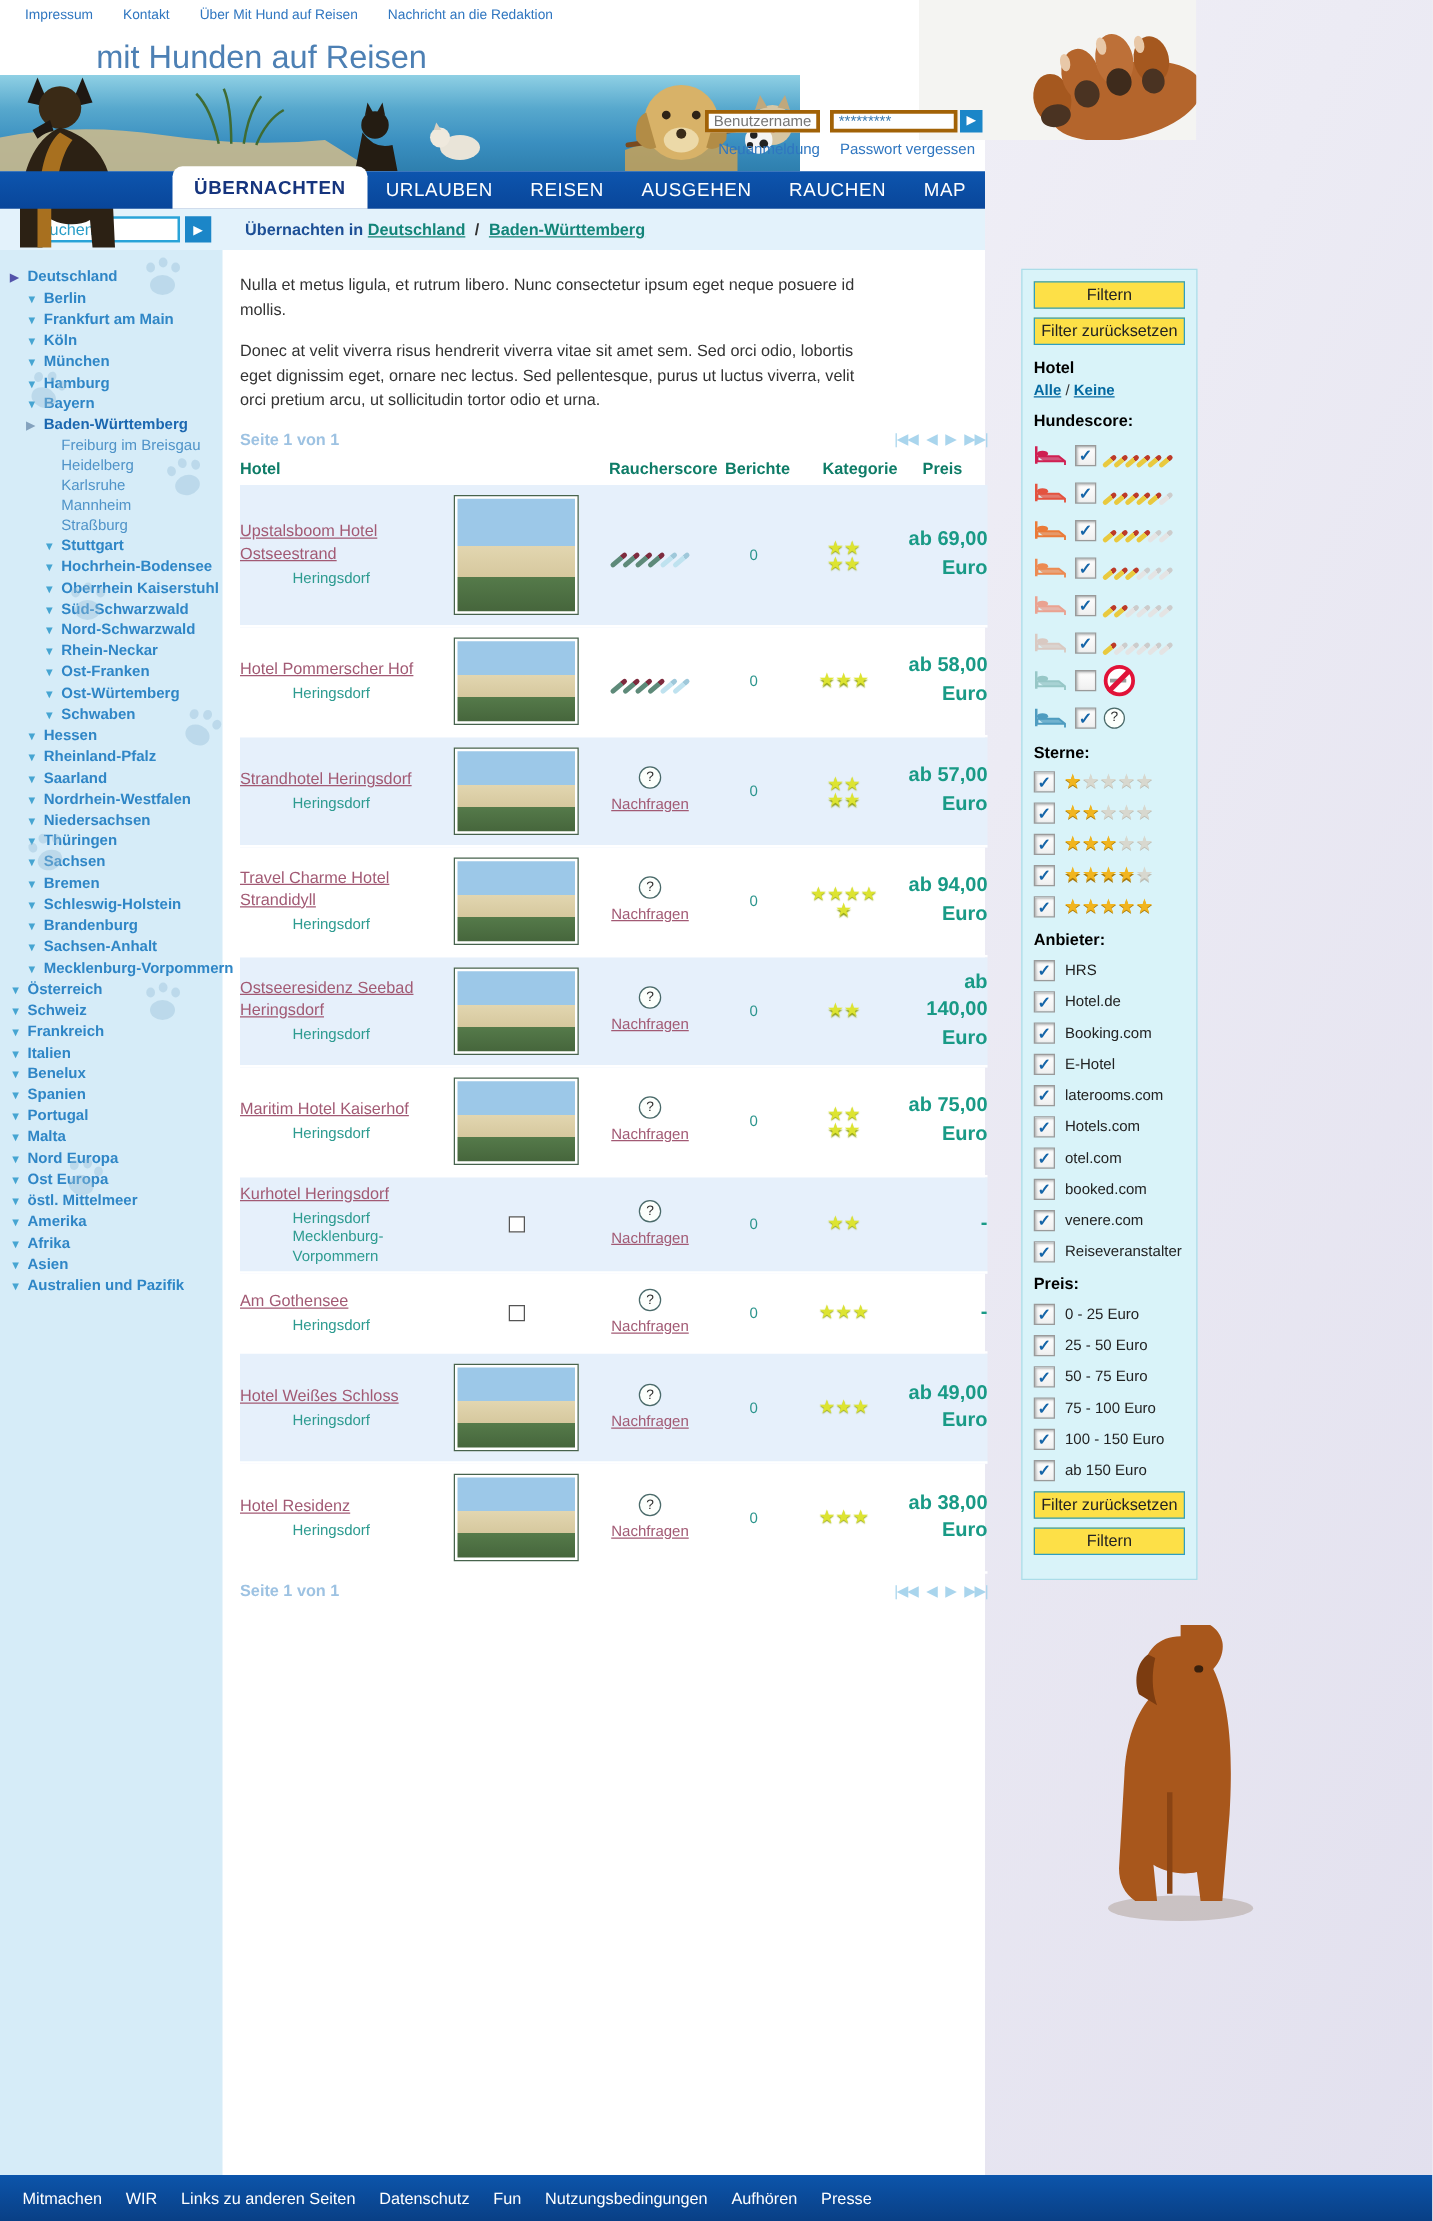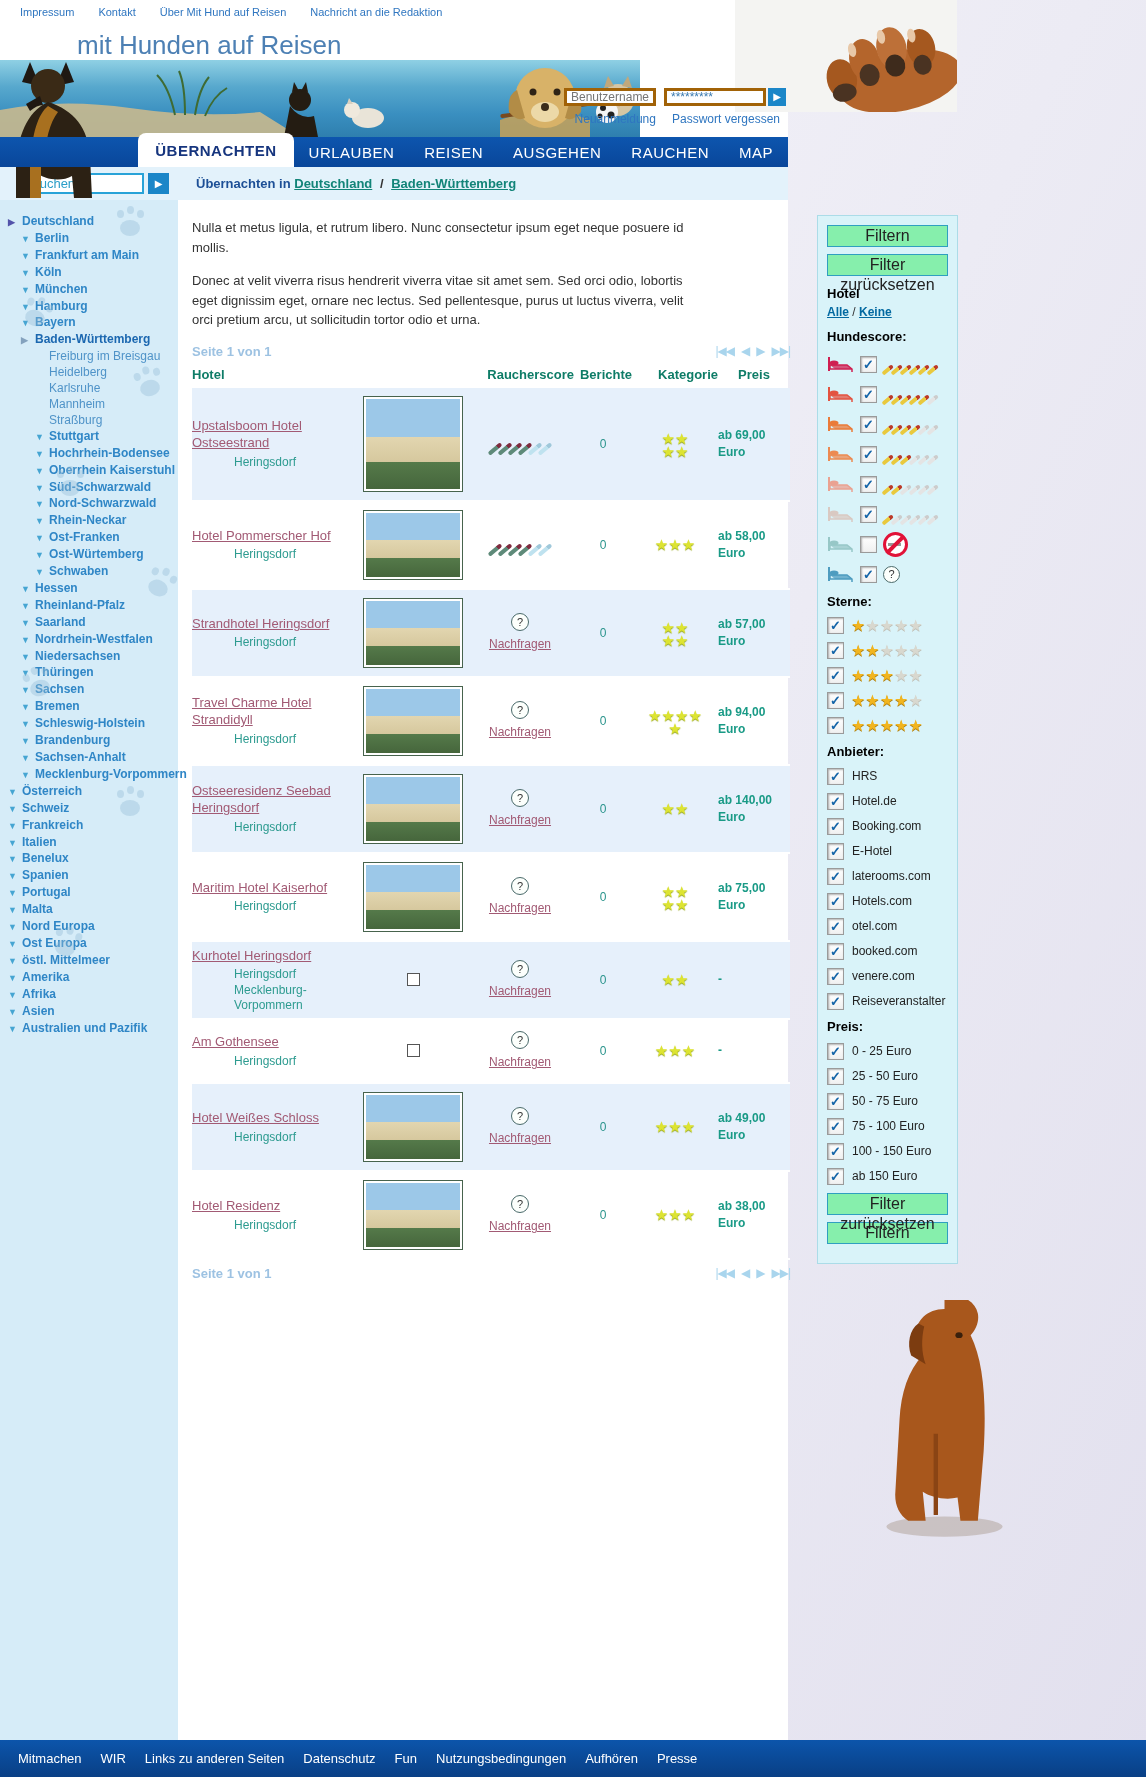--- a/index.html
+++ b/index.html
@@ -88,26 +88,26 @@
   .cig.on{background:linear-gradient(to right,#5e8a79 0 70%,#7e2b3e 70%);}
   .ask{}
   .qmark{width:16px;height:16px;border:1px solid #4a6a6a;border-radius:50%;font-size:11px;color:#333;
          display:flex;align-items:center;justify-content:center;margin:0 auto 3px;background:#fcfffc;}
   .ask a{font-size:12px;color:#a25a74;text-decoration:underline;cursor:pointer;}
   .berichte{text-align:center;font-size:12px;color:#2a948c;}
   .starcell{text-align:center;}
   .starwrap{display:inline-flex;flex-wrap:wrap;justify-content:center;}
   .starwrap.c4{width:38px;} .starwrap.c5{width:56px;}
   .star{color:#dde431;text-shadow:0 1px 1px #93a315;font-size:15px;line-height:13px;}
-  .price{text-align:left;font-size:12px;font-weight:bold;color:#199a86;line-height:1.4;}
+  .price{text-align:right;font-size:16px;font-weight:bold;color:#199a86;line-height:1.4;}
 
   
   .filterwrap{margin-left:27px;padding-top:15px;}
   .fpanel{width:141px;box-sizing:border-box;background:#d9f3f9;border:1px solid #abdce8;padding:9px 9px 12px;}
-  .fbtn{display:block;width:100%;height:22px;background:#86efac;border:1px solid #2f9fc0;font-size:16px;color:#222;
+  .fbtn{display:block;width:100%;height:22px;background:#fde047;border:1px solid #2f9fc0;font-size:13px;color:#222;
         text-align:center;line-height:20px;margin:0 0 7px;font-family:inherit;cursor:pointer;padding:0;}
   .fhead{font-size:13px;font-weight:bold;color:#000;margin:10px 0 4px;}
   .allkeine{font-size:12px;margin-bottom:4px;color:#333;}
   .allkeine a{color:#0369a1;text-decoration:underline;cursor:pointer;font-weight:bold;}
   .hs-row{display:flex;align-items:center;gap:6px;height:20px;margin:10px 0;}
   .bed{display:inline-flex;width:27px;}
   .cb{width:15px;height:15px;flex:0 0 15px;background:linear-gradient(#fff,#f0f0f0);border:1px solid #9a9a9a;
       box-shadow:inset 1px 1px 2px rgba(0,0,0,.3);display:flex;align-items:center;justify-content:center;cursor:pointer;}
   .cb.checked::after{content:"✓";color:#1565a8;font-weight:bold;font-size:13px;line-height:1;}
   .matches{display:inline-block;height:14px;}

